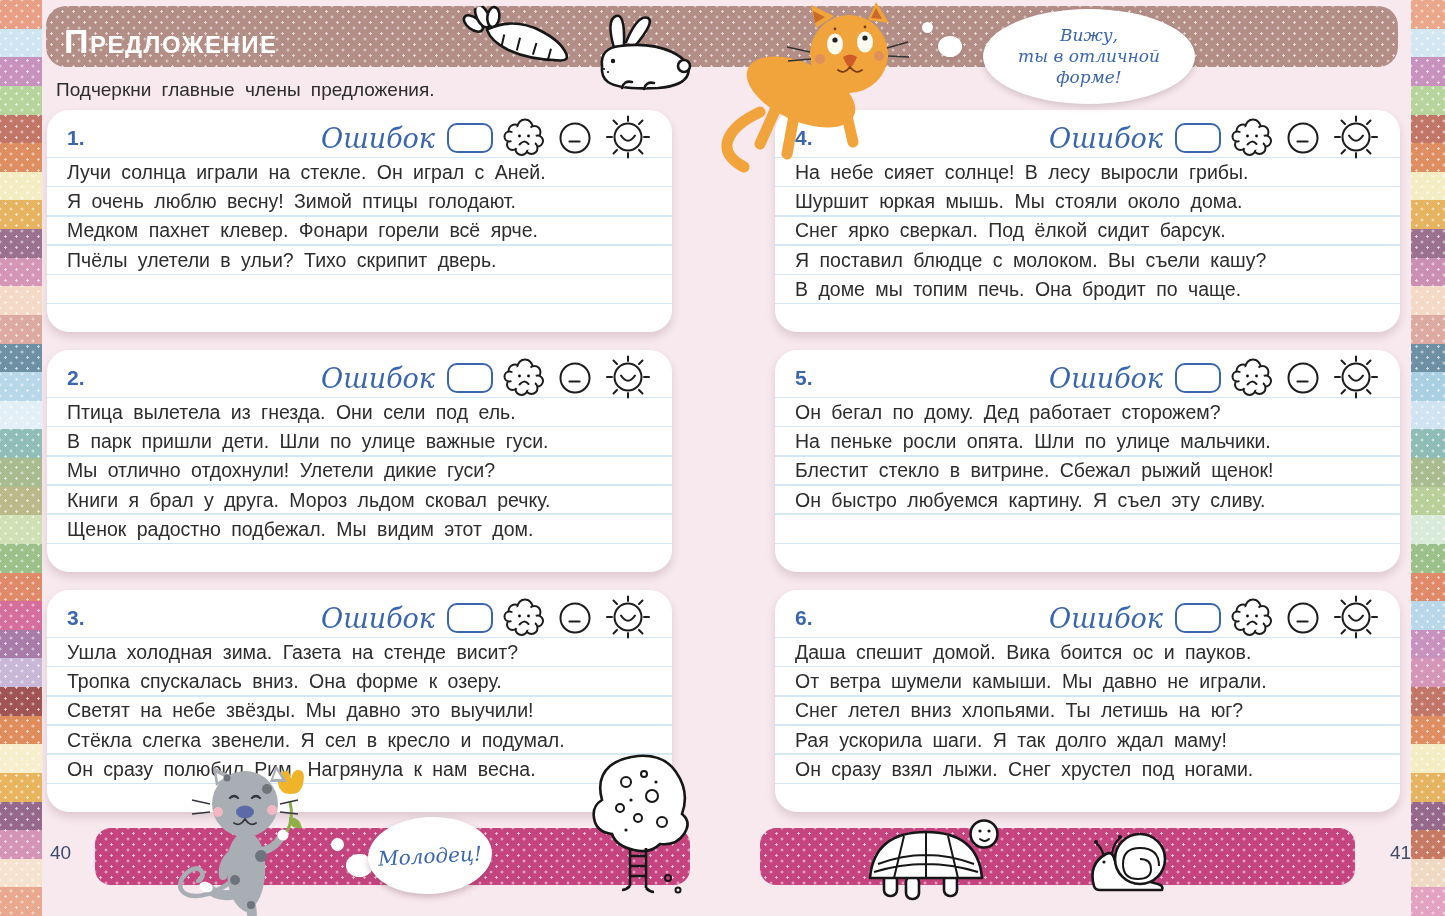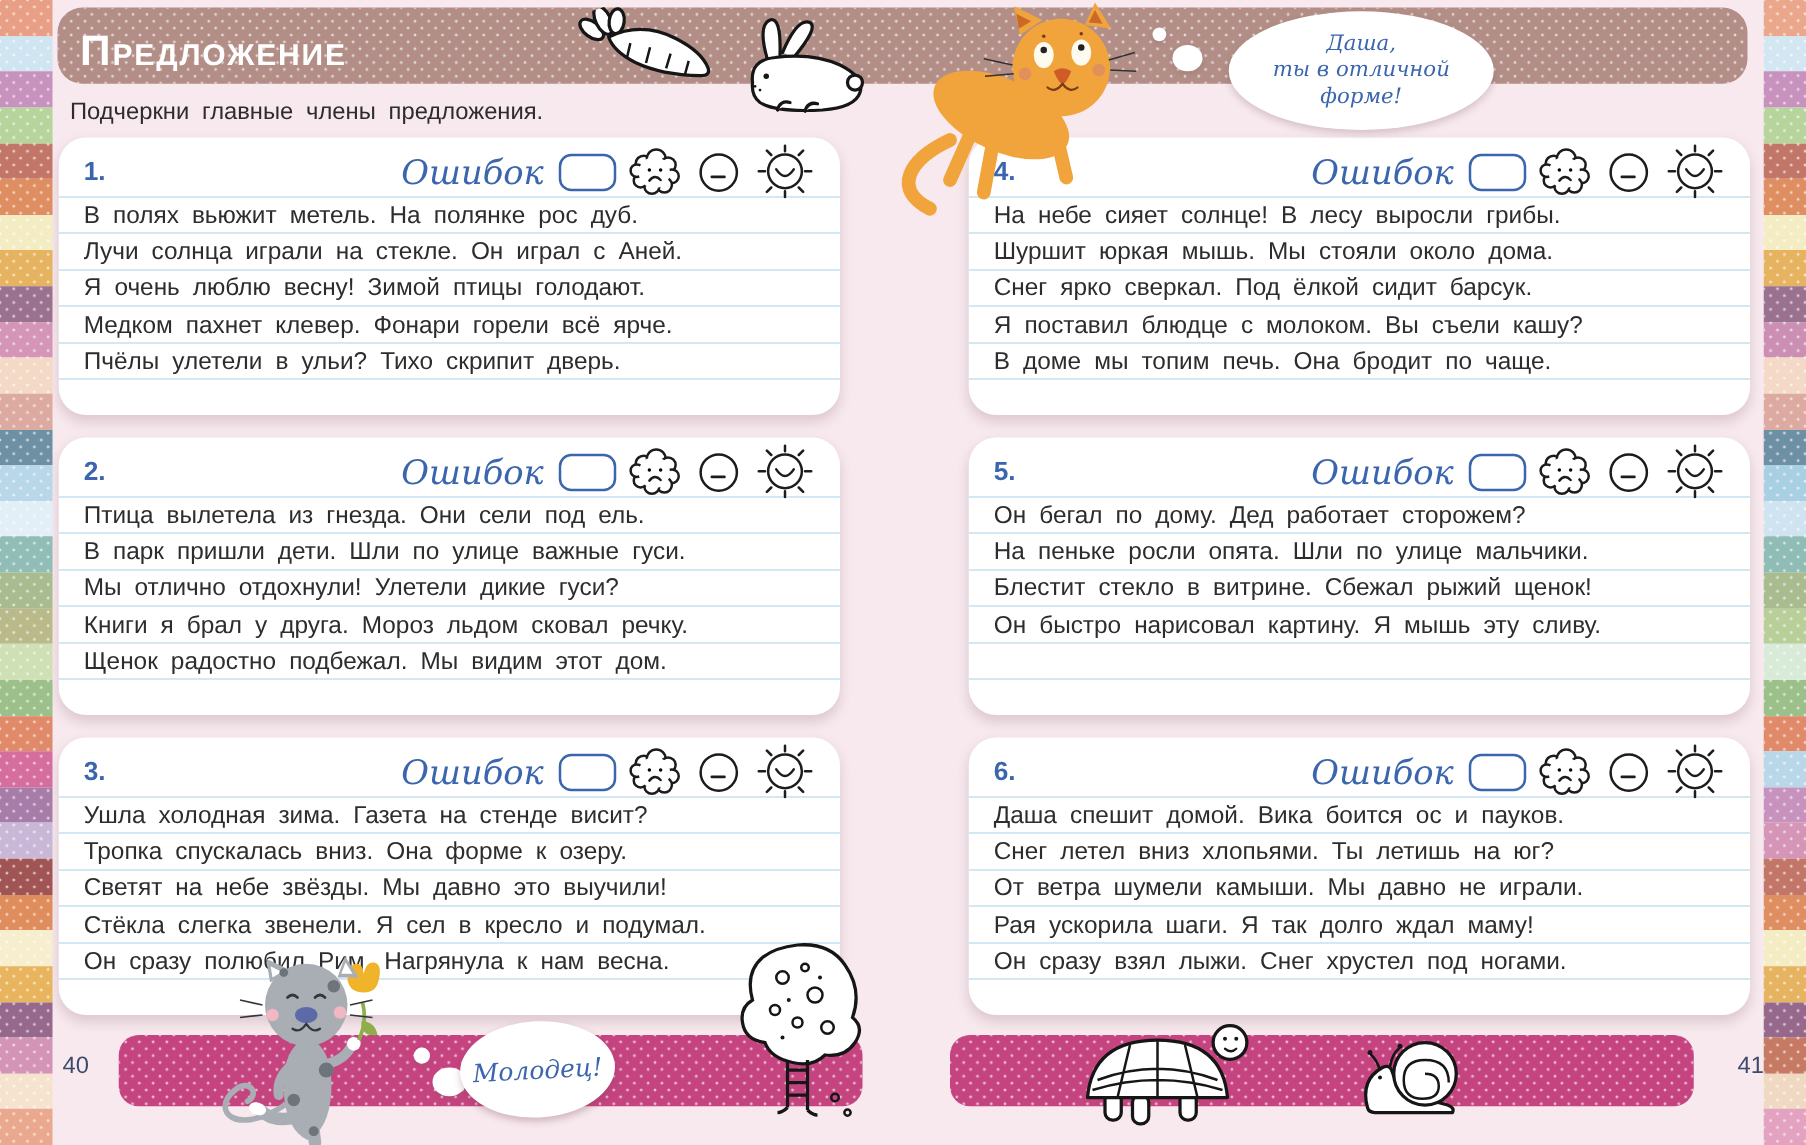--- a/index.html
+++ b/index.html
@@ -193,21 +193,21 @@
     <path d="M152 67 q-6 8 -12 3 M152 67 q6 8 12 3" stroke="#7a3c14" stroke-width="1.8" fill="none" stroke-linecap="round"></path>
     <circle cx="122" cy="59" r="5" fill="#d98a64" opacity=".75"></circle>
       <circle cx="181" cy="56" r="5" fill="#d98a64" opacity=".75"></circle>
     <path d="M112 52 l-23 -5 M113 59 l-23 2 M189 48 l21 -6 M190 56 l21 1" stroke="#333" stroke-width="1.4"></path>
   </svg>
 
   <div class="tdot" style="left:922px;top:22px;width:11px;height:11px;"></div>
   <div class="tdot" style="left:938px;top:36px;width:24px;height:21px;"></div>
 
   <div class="speech-bubble">
-    <span>Даша,</span>
+    <span>Вижу,</span>
     <span>ты в отличной</span>
     <span>форме!</span>
   </div>
 
   <div class="card c1">
     <div class="card-head">
       <span class="card-num">1.</span>
       <span class="assess">
         <span class="err-label">Ошибок</span>
         <span class="err-box"></span>
@@ -234,21 +234,20 @@
         <svg width="48" height="46" viewBox="0 0 48 46">
             <circle cx="24" cy="22" r="13.5" fill="#fff" stroke="#1c1c1c" stroke-width="2"></circle>
             <path d="M17 20.5 q7 10.5 14 0" fill="none" stroke="#1c1c1c" stroke-width="2" stroke-linecap="round"></path>
             <g stroke="#1c1c1c" stroke-width="2" stroke-linecap="round">
               <path d="M24 6 V1.5 M35 9 l3.5 -3.5 M40 22 h5 M35 35 l3.5 3.5 M24 38 v4.5 M13 35 l-3.5 3.5 M8 22 H3 M13 9 L9.5 5.5"></path>
             </g>
           </svg>
       </span>
     </div>
     <div class="lines">
-      <div class="line">В полях вьюжит метель. На полянке рос дуб.</div>
       <div class="line">Лучи солнца играли на стекле. Он играл с Аней.</div>
       <div class="line">Я очень люблю весну! Зимой птицы голодают.</div>
       <div class="line">Медком пахнет клевер. Фонари горели всё ярче.</div>
       <div class="line">Пчёлы улетели в ульи? Тихо скрипит дверь.</div>
     </div>
   </div>
 
   <div class="card c2">
     <div class="card-head">
       <span class="card-num">2.</span>
@@ -413,21 +412,21 @@
             <g stroke="#1c1c1c" stroke-width="2" stroke-linecap="round">
               <path d="M24 6 V1.5 M35 9 l3.5 -3.5 M40 22 h5 M35 35 l3.5 3.5 M24 38 v4.5 M13 35 l-3.5 3.5 M8 22 H3 M13 9 L9.5 5.5"></path>
             </g>
           </svg>
       </span>
     </div>
     <div class="lines">
       <div class="line">Он бегал по дому. Дед работает сторожем?</div>
       <div class="line">На пеньке росли опята. Шли по улице мальчики.</div>
       <div class="line">Блестит стекло в витрине. Сбежал рыжий щенок!</div>
-      <div class="line">Он быстро нарисовал картину. Я мышь эту сливу.</div>
+      <div class="line">Он быстро любуемся картину. Я съел эту сливу.</div>
     </div>
   </div>
 
   <div class="card c6">
     <div class="card-head">
       <span class="card-num">6.</span>
       <span class="assess">
         <span class="err-label">Ошибок</span>
         <span class="err-box"></span>
         <svg width="44" height="42" viewBox="0 0 44 42">
@@ -454,22 +453,22 @@
             <circle cx="24" cy="22" r="13.5" fill="#fff" stroke="#1c1c1c" stroke-width="2"></circle>
             <path d="M17 20.5 q7 10.5 14 0" fill="none" stroke="#1c1c1c" stroke-width="2" stroke-linecap="round"></path>
             <g stroke="#1c1c1c" stroke-width="2" stroke-linecap="round">
               <path d="M24 6 V1.5 M35 9 l3.5 -3.5 M40 22 h5 M35 35 l3.5 3.5 M24 38 v4.5 M13 35 l-3.5 3.5 M8 22 H3 M13 9 L9.5 5.5"></path>
             </g>
           </svg>
       </span>
     </div>
     <div class="lines">
       <div class="line">Даша спешит домой. Вика боится ос и пауков.</div>
+      <div class="line">От ветра шумели камыши. Мы давно не играли.</div>
       <div class="line">Снег летел вниз хлопьями. Ты летишь на юг?</div>
-      <div class="line">От ветра шумели камыши. Мы давно не играли.</div>
       <div class="line">Рая ускорила шаги. Я так долго ждал маму!</div>
       <div class="line">Он сразу взял лыжи. Снег хрустел под ногами.</div>
     </div>
   </div>
 
   <div class="footer-banner fb-left dots"></div>
   <div class="footer-banner fb-right dots"></div>
   <span class="page-num pn-left">40</span>
   <span class="page-num pn-right">41</span>
 

